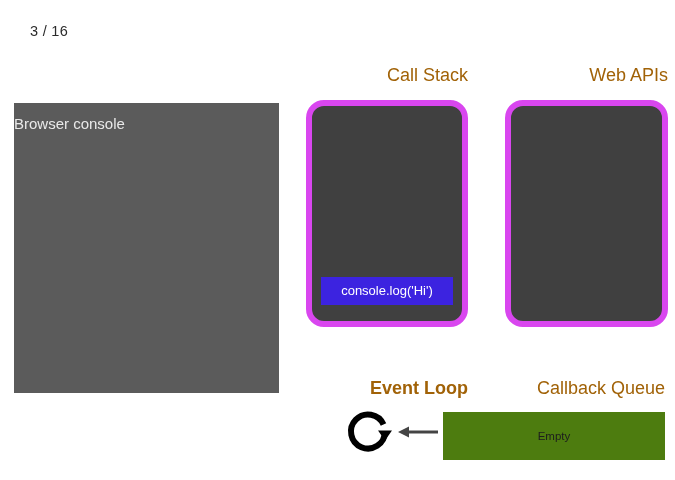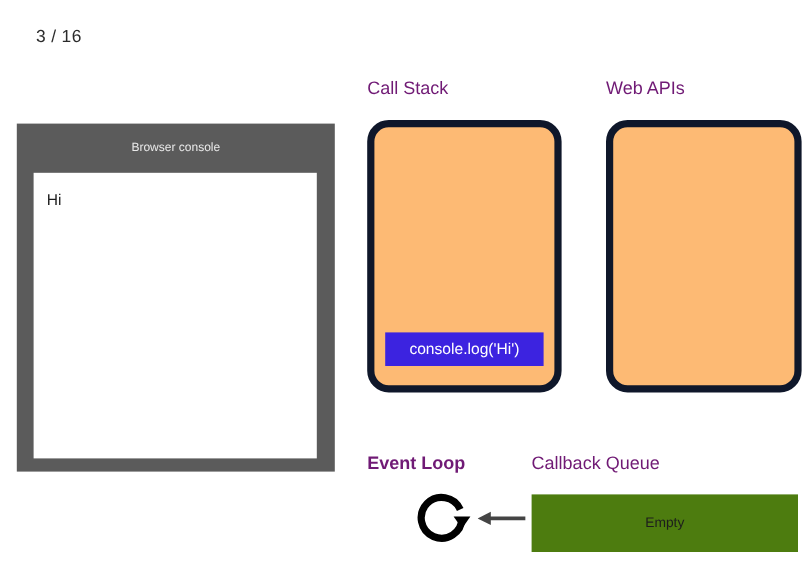--- a/index.html
+++ b/index.html
@@ -38,23 +38,23 @@
     background: #5b5b5b;
     box-sizing: border-box;
   }
   .console-title {
     position: absolute;
     left: 0;
     top: 0;
     width: 100%;
     height: 41px;
     line-height: 41px;
-    text-align: center;
+    text-align: left;
     color: #e9e9e9;
-    font-size: 10px;
+    font-size: 15px;
     white-space: nowrap;
   }
   .console-screen {
     position: absolute;
     left: 14px;
     top: 41px;
     width: 236px;
     height: 238px;
     background: #ffffff;
     box-sizing: border-box;
@@ -64,35 +64,35 @@
     left: 11px;
     top: 15px;
     font-size: 13px;
     color: #1d1d1d;
     white-space: nowrap;
   }
 
   
   .section-heading {
     position: absolute;
-    font-size: 15px;
-    color: #701a75;
+    font-size: 18px;
+    color: #a16207;
     white-space: nowrap;
-    text-align: left;
+    text-align: right;
   }
   #callstack-heading { left: 306px; top: 65px; width: 162px; }
   #webapis-heading   { left: 505px; top: 65px; width: 163px; }
   #eventloop-heading { left: 306px; top: 378px; width: 162px; font-weight: bold; }
   #callbackq-heading { left: 443px; top: 378px; width: 222px; }
 
   
   .stack-box {
     position: absolute;
-    background: #fdba74;
-    border: 6px solid #0f172a;
+    background: #404040;
+    border: 6px solid #d946ef;
     border-radius: 18px;
     box-sizing: border-box;
   }
   #call-stack-box { left: 306px; top: 100px; width: 162px; height: 227px; }
   #web-apis-box   { left: 505px; top: 100px; width: 163px; height: 227px; }
 
   
   .stack-frames {
     position: absolute;
     left: 0;
@@ -151,23 +151,20 @@
     white-space: nowrap;
   }
 </style>
 </head>
 <body>
 
 <div class="slide-counter">3 / 16</div>
 
 <div class="console-panel">
   <div class="console-title">Browser console</div>
-  <div class="console-screen">
-    <div class="console-line">Hi</div>
-  </div>
 </div>
 
 <div class="section-heading" id="callstack-heading">Call Stack</div>
 <div class="stack-box" id="call-stack-box">
   <div class="stack-frames">
     <div class="stack-frame">console.log('Hi')</div>
   </div>
 </div>
 
 <div class="section-heading" id="webapis-heading">Web APIs</div>

